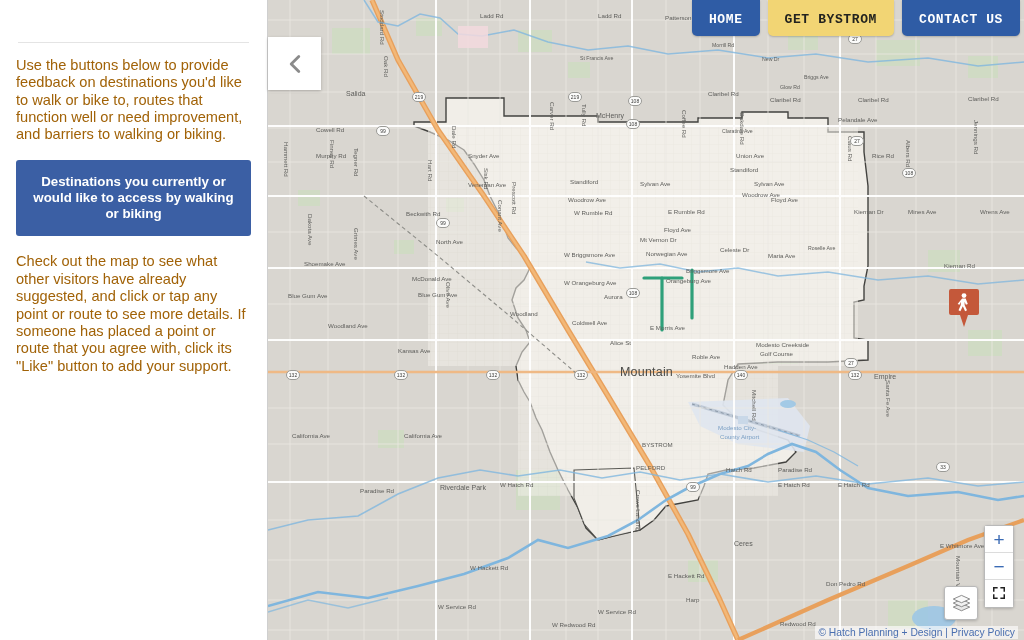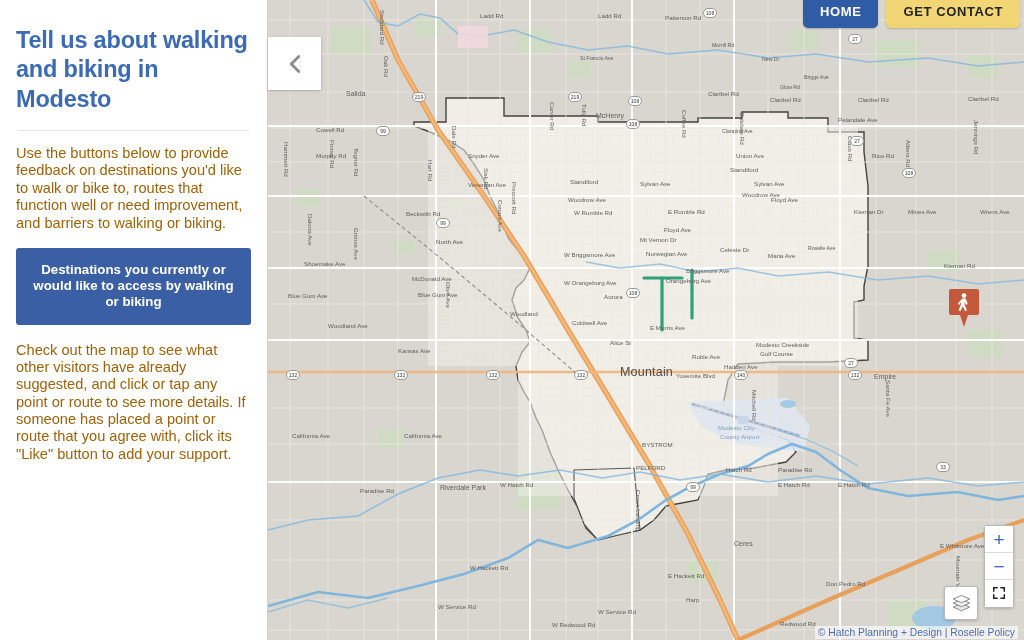--- a/index.html
+++ b/index.html
@@ -99,25 +99,25 @@
     position: absolute;
     right: 0; top: 0;
     display: flex;
     gap: 8px;
     padding: 0 4px;
     z-index: 45;
   }
   .nav-btn {
     border: none;
     border-radius: 0 0 5px 5px;
-    font-family: Liberation Sans, sans-serif;
+    font-family: Liberation Mono, monospace;
     font-size: 13px;
     font-weight: bold;
     letter-spacing: .6px;
-    padding: 4px 17px 9px 17px;
+    padding: 12px 17px 9px 17px;
     cursor: pointer;
     box-shadow: 0 1px 2px rgba(0,0,0,.2);
   }
   .nav-btn.blue { background: #2f5ca5; color: #ffffff; }
   .nav-btn.yellow { background: #f2d574; color: #23231f; }
 
   
   #zoom-controls {
     position: absolute;
     right: 10px; bottom: 32px;
@@ -481,42 +481,42 @@
         <g fill="#ffffff">
           <circle cx="17" cy="8.6" r="2.4"></circle>
           <path d="M15.1 11.6 h3.6 l2.1 5.4 -1.9 .8 -1.3 -3.1 v3.2 l2.4 5.4 -1.9 .9
                    -2.3 -4.9 -2.4 4.9 -1.9 -.9 2.3 -5.4 v-3.2 l-1.3 3.1 -1.9 -.8 z"></path>
         </g>
       </svg>
     </div>
   </div>
 
   <div id="sidebar">
-    <h1 id="panel-title">Tell us about walking and biking in Modesto</h1>
     <div id="title-divider"></div>
     <p id="intro-text" class="body-text">Use the buttons below to provide feedback on destinations you'd like to walk or bike to, routes that function well or need improvement, and barriers to walking or biking.</p>
 
     <div id="feedback-buttons">
         <button class="fb-btn">Destinations you currently or would like to access by walking or biking</button>
       </div>
 
     <p id="outro-text" class="body-text">Check out the map to see what other visitors have already suggested, and click or tap any point or route to see more details. If someone has placed a point or route that you agree with, click its "Like" button to add your support.</p>
   </div>
 
   <button id="collapse-btn">
     <span>
       <svg viewBox="0 0 24 24" width="26" height="26">
         <path d="M15.5 5 L8.5 12 L15.5 19" fill="none" stroke="#8b8b8b" stroke-width="2.6" stroke-linecap="round" stroke-linejoin="round"></path>
       </svg>
     </span>
   </button>
 
   <div id="top-nav">
       <button class="nav-btn blue">HOME</button>
-      <button class="nav-btn yellow">GET CONTACT</button>
+      <button class="nav-btn yellow">GET BYSTROM</button>
+      <button class="nav-btn blue">CONTACT US</button>
     </div>
 
   <div id="zoom-controls">
     <button class="zc-btn">+</button>
     <button class="zc-btn">−</button>
     <button class="zc-btn">
       <span>
         <svg viewBox="0 0 16 16" width="14" height="14">
           <g fill="none" stroke="#222" stroke-width="1.7" stroke-linecap="square">
             <path d="M2 5.6 V2 H5.6"></path>
@@ -537,16 +537,16 @@
           <path d="M12 9.6 L2.6 13.8 L12 18 L21.4 13.8 Z" fill="#f0f0f0"></path>
           <path d="M12 5 L2.6 9.2 L12 13.4 L21.4 9.2 Z" fill="#fafafa"></path>
         </g>
       </svg>
     </span>
   </button>
 
   <div id="attribution">
     <a>© Hatch Planning + Design</a>
     <span>|</span>
-    <a>Roselle Policy</a>
+    <a>Privacy Policy</a>
   </div>
 
 </div>
 
 </body></html>

